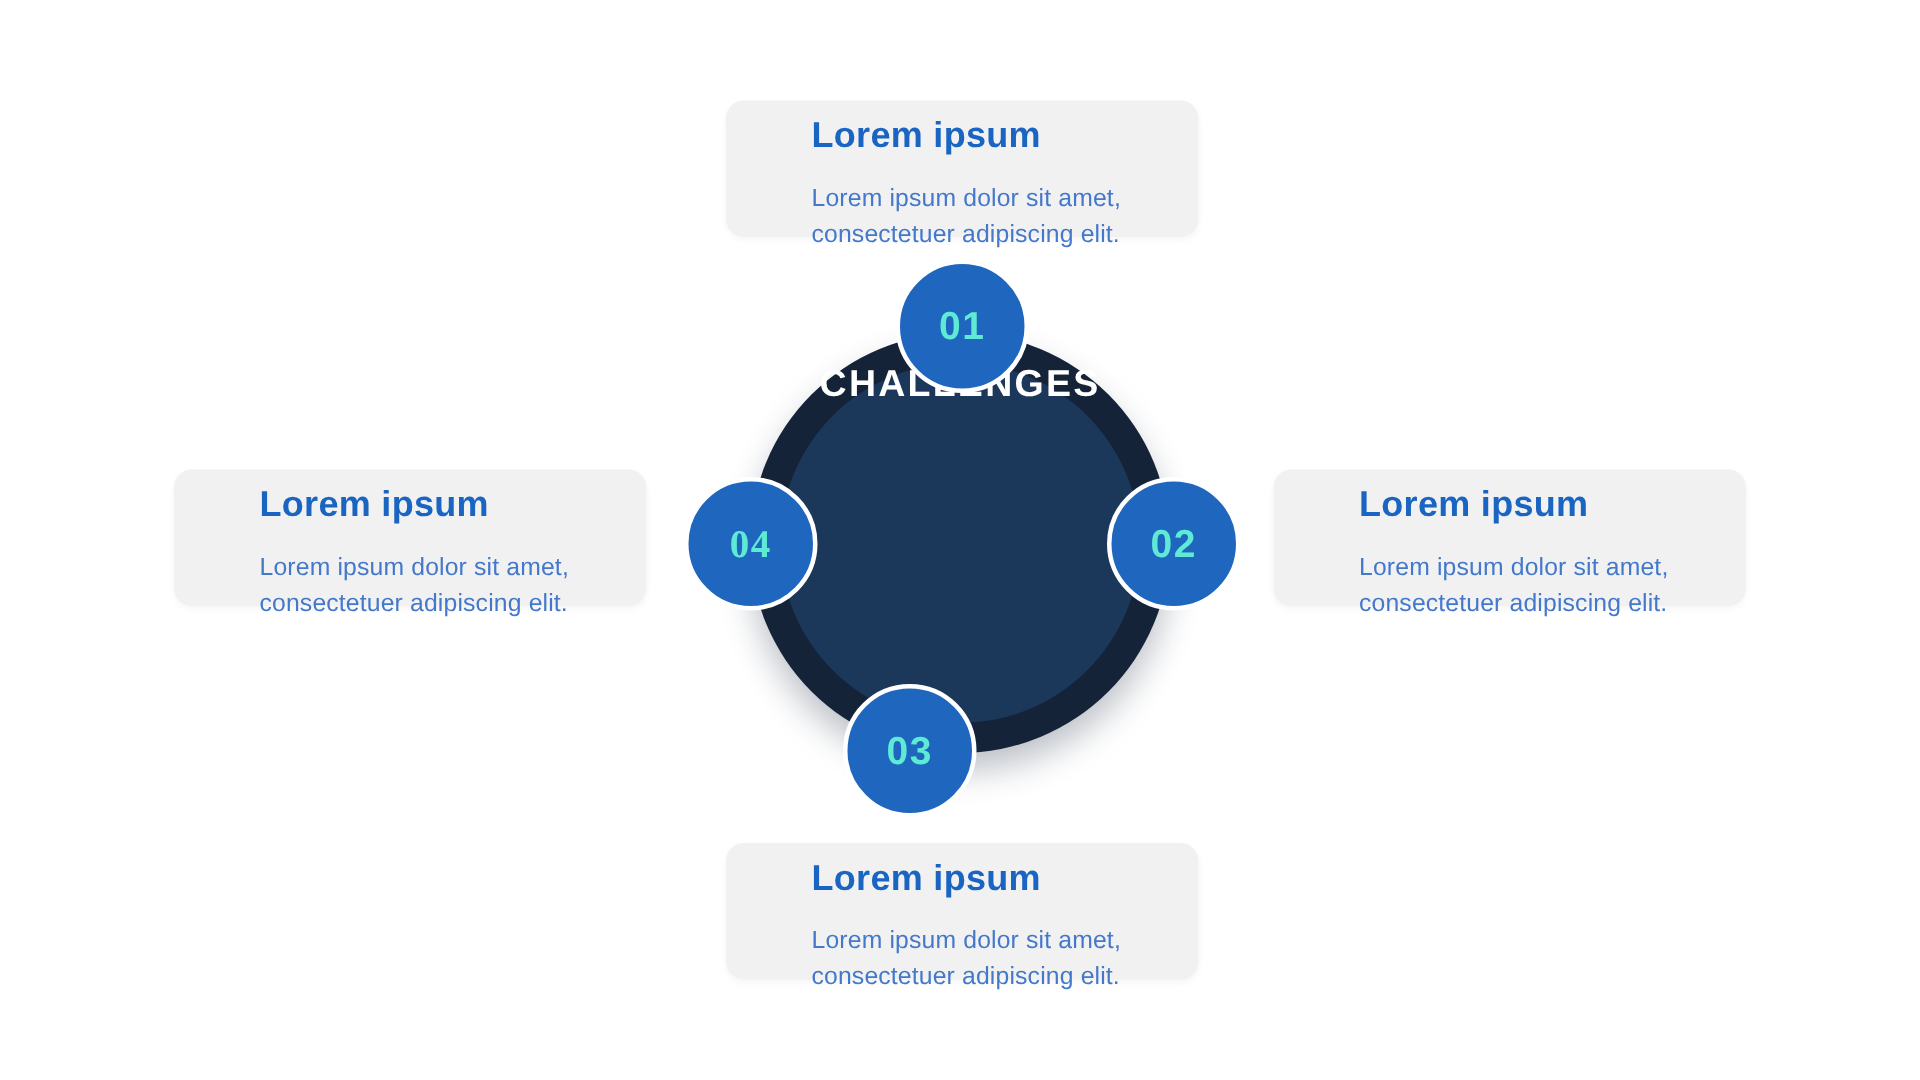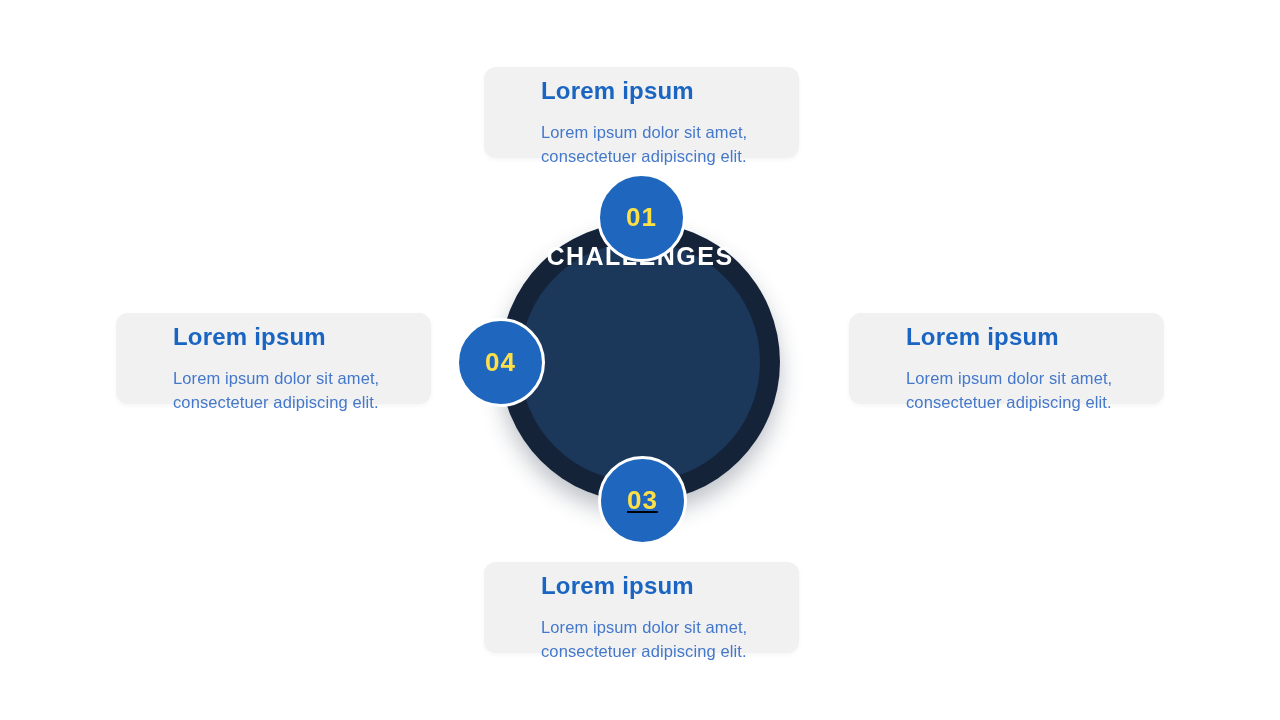--- a/index.html
+++ b/index.html
@@ -54,29 +54,29 @@
     box-sizing: border-box;
     border-radius: 50%;
     background: var(--node, #1f67be);
     border: 3px solid #ffffff;
     display: flex;
     align-items: center;
     justify-content: center;
     z-index: 2;
   }
   .node-number {
-    color: #fde047;
+    color: #5eead4;
     font-size: 26px;
     font-weight: bold;
     letter-spacing: 1px;
   }
   .node-01 { left: 597px; top: 173px; }
   .node-02 { left: 738px; top: 318px; }
-  .node-03 { left: 598px; top: 456px; text-decoration: underline; }
-  .node-04 { left: 456px; top: 318px; }
+  .node-03 { left: 562px; top: 456px; }
+  .node-04 { left: 456px; top: 318px; font-family: Liberation Serif, serif; }
 
   
   .card {
     position: absolute;
     width: 315px;
     height: 91px;
     box-sizing: border-box;
     border-radius: 12px;
     background: var(--card-bg, #f1f1f2);
     padding: 10px 18px 10px 57px;
@@ -109,20 +109,23 @@
 
   <div class="big-circle">
     <div class="big-circle-inner">
       <span class="center-label">CHALLENGES</span>
     </div>
   </div>
 
   <div class="node node-01">
     <span class="node-number">01</span>
   </div>
+  <div class="node node-02">
+    <span class="node-number">02</span>
+  </div>
   <div class="node node-03">
     <span class="node-number">03</span>
   </div>
   <div class="node node-04">
     <span class="node-number">04</span>
   </div>
 
   <div class="card card-top">
     <div class="card-title">Lorem ipsum</div>
     <div class="card-body">

